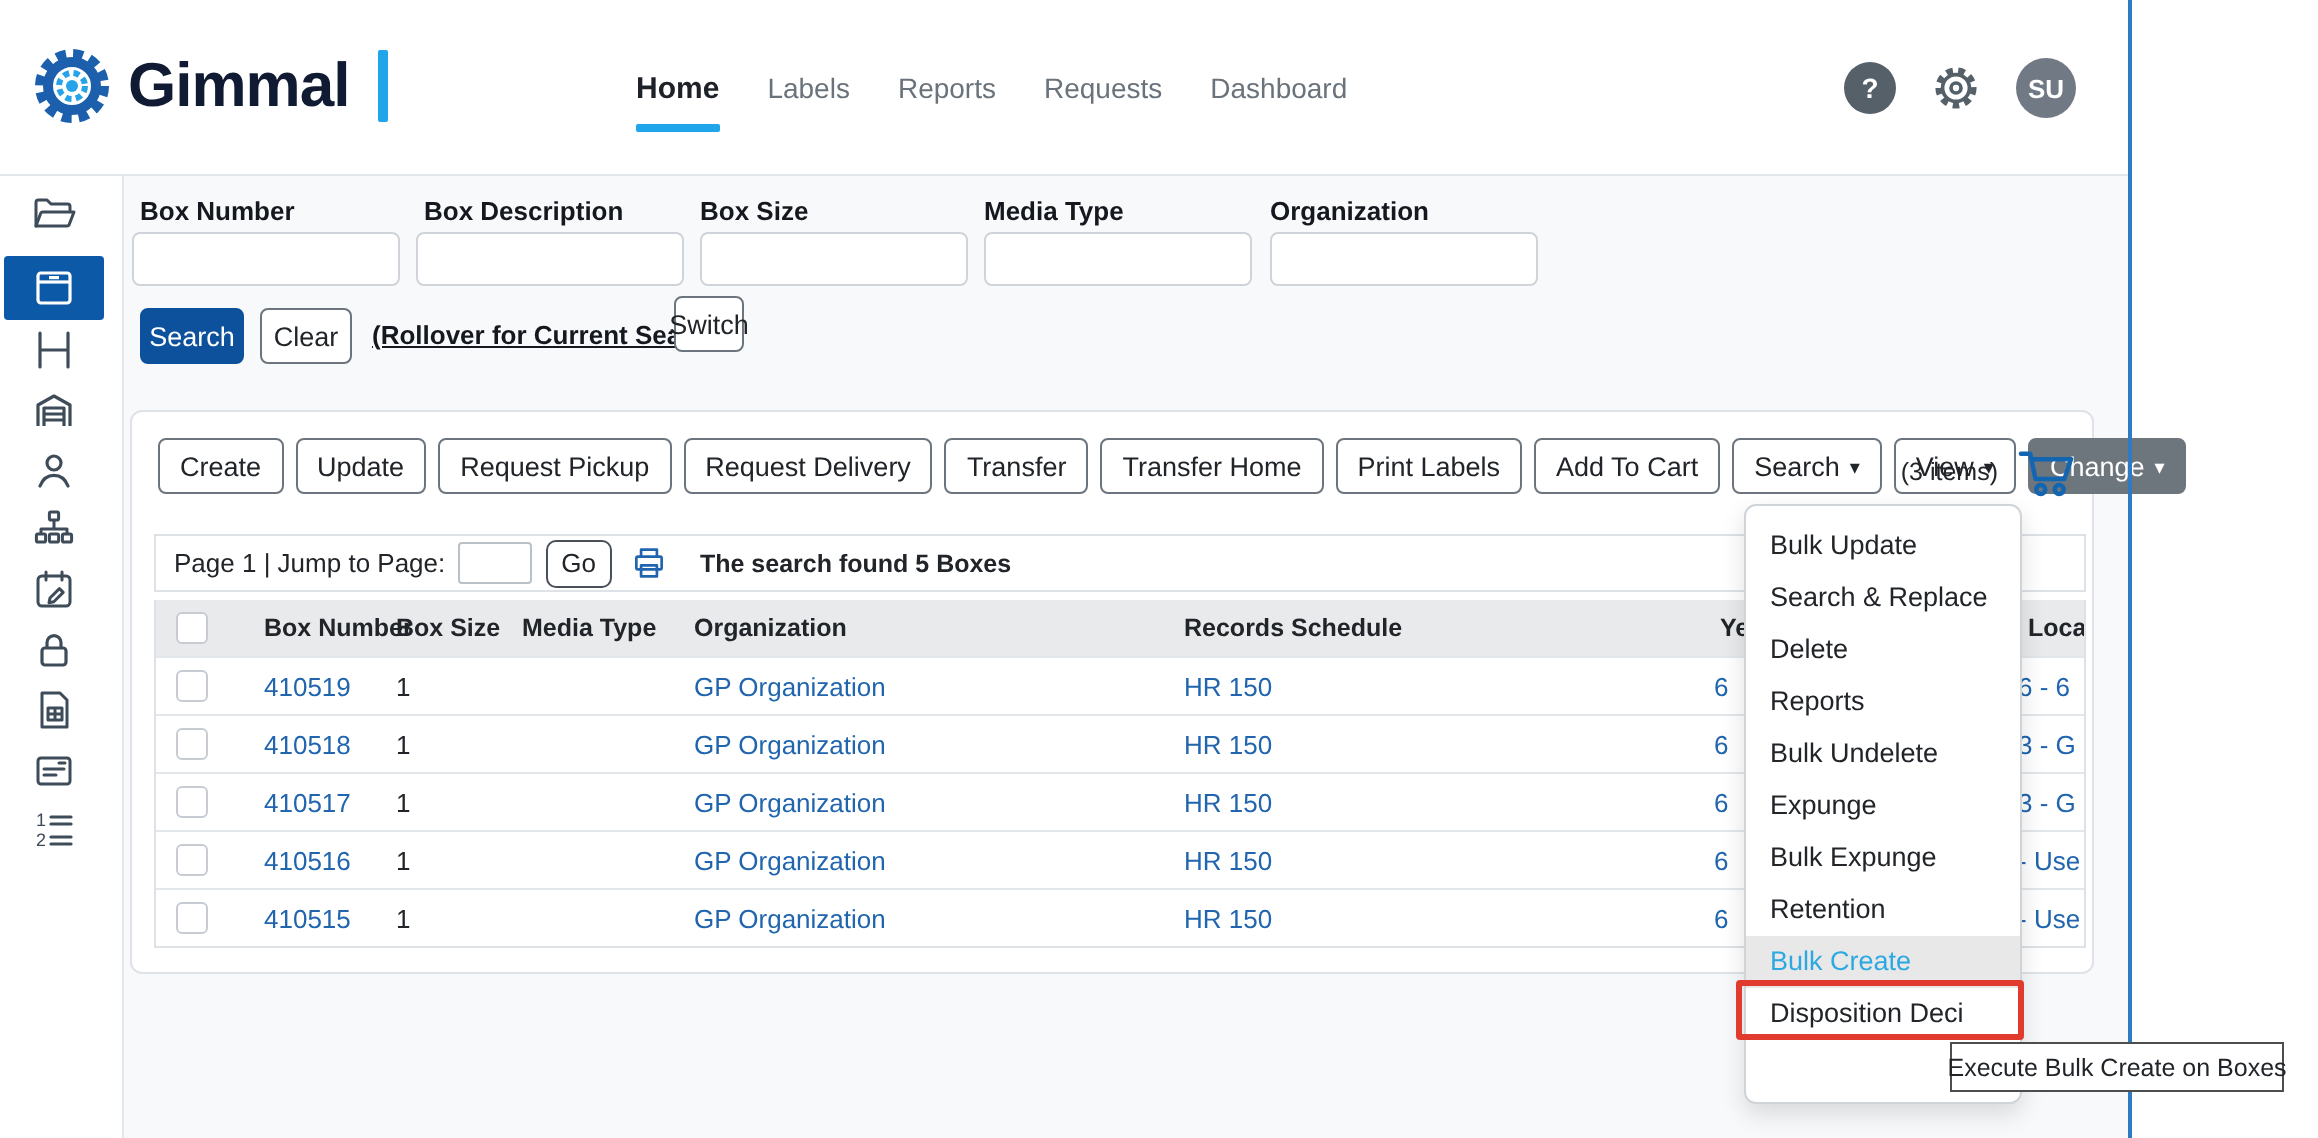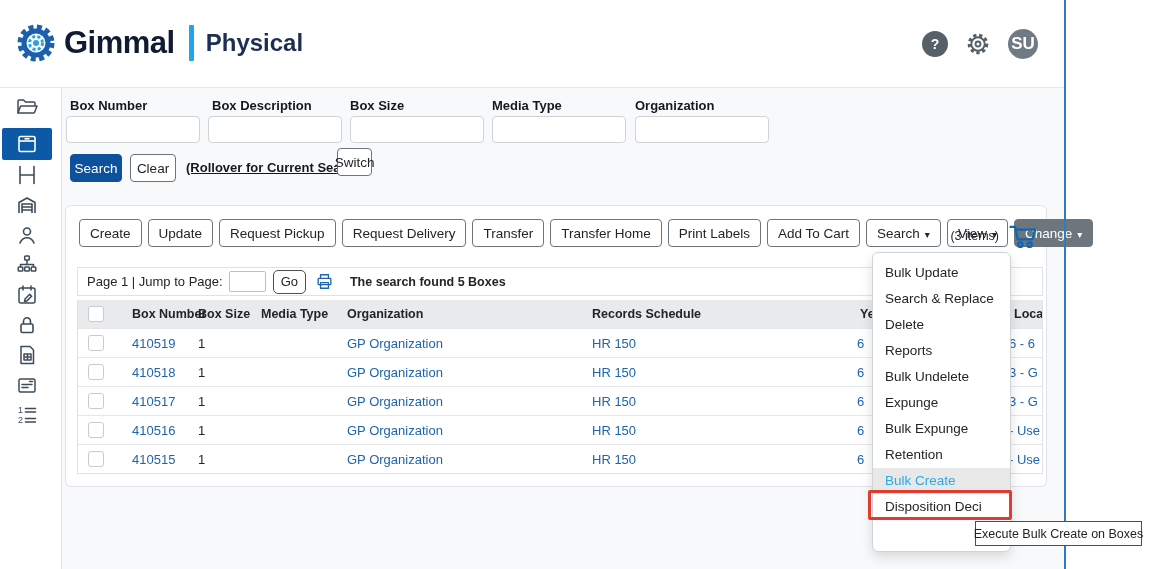--- a/index.html
+++ b/index.html
@@ -12,21 +12,21 @@
   .brand-name { font-size:31px; font-weight:700; color:#101b33; letter-spacing:-0.5px; margin-left:6px; }
   .brand-bar { width:5px; height:36px; background:#1ea5ea; margin:0 12px 0 14px; border-radius:1px; }
   .brand-product { font-size:24px; font-weight:700; color:#1c2e54; }
   .nav-links { position:absolute; left:318px; top:0; height:88px; display:flex; align-items:center; gap:24px; }
   .nav-link { font-size:14px; color:#6a737b; text-decoration:none; cursor:pointer; position:relative; }
   .nav-link.active { color:#1d2228; font-weight:700; font-size:15px; }
   .nav-underline { position:absolute; left:0; bottom:-13px; width:100%; height:4px; background:#1ea5ea; border-radius:1px; }
   .topbar-icons { position:absolute; right:28px; top:0; height:88px; display:flex; align-items:center; gap:16px; }
   .help-badge { width:26px; height:26px; border-radius:50%; background:#566069; color:#fff; font-weight:700; font-size:14px; display:flex; align-items:center; justify-content:center; cursor:pointer; }
   .gear-btn { width:28px; height:28px; display:flex; align-items:center; justify-content:center; cursor:pointer; }
-  .avatar { width:30px; height:30px; border-radius:50%; background:#717a84; color:#fff; font-size:17px; font-weight:700; display:flex; align-items:center; justify-content:center; cursor:pointer; }
+  .avatar { width:30px; height:30px; border-radius:50%; background:#717a84; color:#fff; font-size:13px; font-weight:700; display:flex; align-items:center; justify-content:center; cursor:pointer; }
 
   
   #sidebar { position:absolute; left:0; top:88px; width:62px; height:481px; background:#fff; border-right:1px solid #e4e7ea; z-index:2; padding-top:4px; }
   .side-item { width:50px; height:30px; margin:0 0 0 2px; display:flex; align-items:center; justify-content:center; color:#3e4b59; cursor:pointer; }
   .side-item:first-child { margin-bottom:6px; }
   .side-item.active { background:#0c59a7; color:#ffffff; border-radius:2px; height:32px; }
   .side-item svg { display:block; }
 
   
   #main { position:absolute; left:62px; top:88px; width:1002px; height:481px; background:#f8f9fa; }
@@ -82,21 +82,27 @@
   <div id="navbar">
     <div class="logo-wrap">
       <svg width="44" height="44" viewBox="0 0 44 44">
         <circle cx="22" cy="22" r="15" fill="none" stroke="#1b5fad" stroke-width="7" stroke-dasharray="4.6 3.3"></circle>
         <circle cx="22" cy="22" r="12" fill="none" stroke="#1b5fad" stroke-width="5"></circle>
         <circle cx="22" cy="22" r="6.5" fill="none" stroke="#27a3e8" stroke-width="3" stroke-dasharray="3 2.2"></circle>
         <circle cx="22" cy="22" r="3" fill="#27a3e8"></circle>
       </svg>
       <span class="brand-name">Gimmal</span>
       <span class="brand-bar"></span>
-      <span class="brand-product">Physical</span>
+    </div>
+    <div class="nav-links">
+      <a class="nav-link active"><span>Home</span><span class="nav-underline"></span></a>
+      <a class="nav-link">Labels</a>
+      <a class="nav-link">Reports</a>
+      <a class="nav-link">Requests</a>
+      <a class="nav-link">Dashboard</a>
     </div>
     <div class="topbar-icons">
       <div class="help-badge">?</div>
       <div class="gear-btn">
         <svg width="26" height="26" viewBox="0 0 24 24">
           <circle cx="12" cy="12" r="8" fill="none" stroke="#566069" stroke-width="3" stroke-dasharray="3 2.5"></circle>
           <circle cx="12" cy="12" r="6.2" fill="none" stroke="#566069" stroke-width="1.7"></circle>
           <circle cx="12" cy="12" r="2.3" fill="none" stroke="#566069" stroke-width="1.7"></circle>
         </svg>
       </div>

